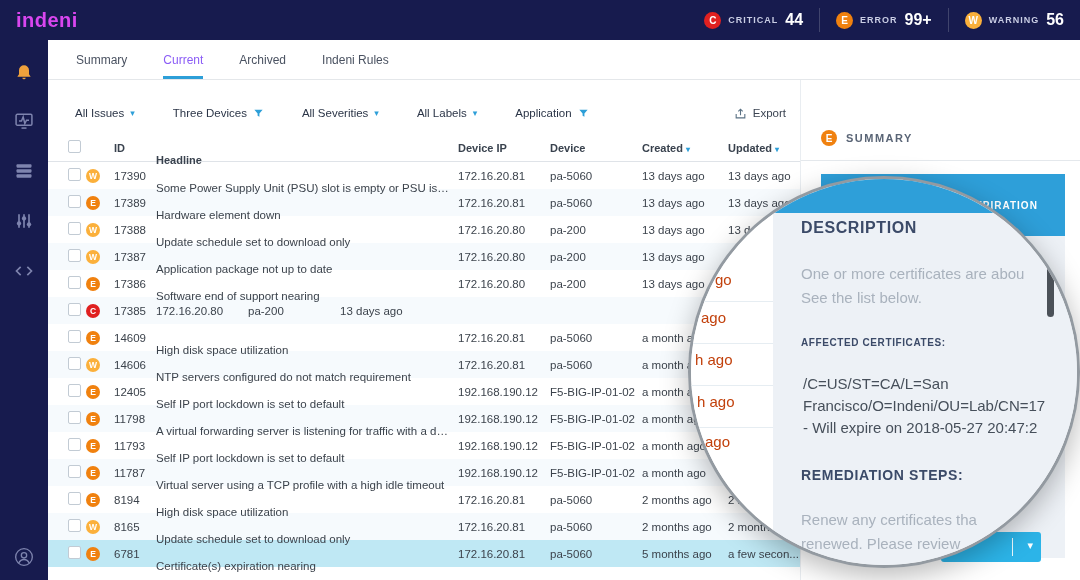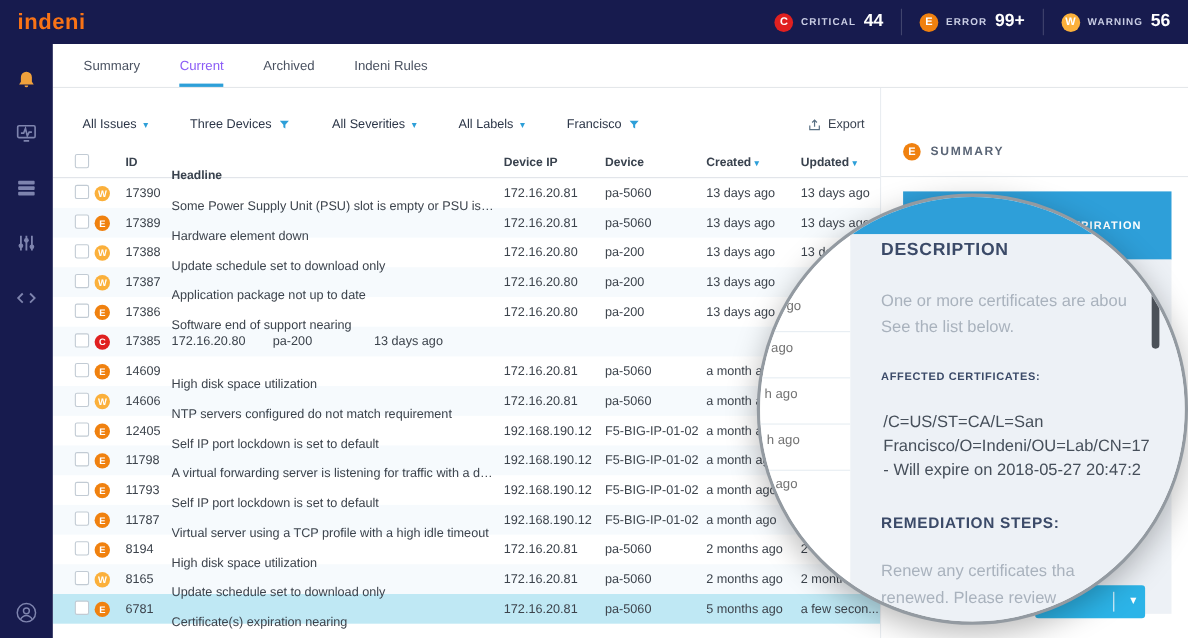--- a/index.html
+++ b/index.html
@@ -2,21 +2,21 @@
 <html><head>
 <meta charset="utf-8">
 <style>
   * { margin:0; padding:0; box-sizing:border-box; }
   html,body { width:1080px; height:580px; overflow:hidden; background:#fff;
               font-family:"Liberation Sans", sans-serif; position:relative; }
 
   
   .topbar { position:absolute; left:0; top:0; width:1080px; height:40px;
             background:#171b4e; display:flex; align-items:center; z-index:20; }
-  .logo { color:#f97316; font-size:20px; font-weight:bold; margin-left:16px; letter-spacing:.5px; }
+  .logo { color:#d946ef; font-size:20px; font-weight:bold; margin-left:16px; letter-spacing:.5px; }
   .badges { margin-left:auto; display:flex; align-items:center; height:100%; }
   .badge { display:flex; align-items:center; gap:7px; padding:0 16px; height:60%; }
   .badge + .badge { border-left:1px solid rgba(255,255,255,.18); }
   .cir { width:17px; height:17px; border-radius:50%; color:#fff; font-size:10px; font-weight:bold;
          display:flex; align-items:center; justify-content:center; flex:none; }
   .cir-critical { background:#e02020; } .cir-error { background:#f0810f; } .cir-warning { background:#fbb03b; }
   .badge .lbl { color:#c9cde4; font-size:9px; font-weight:bold; letter-spacing:1px; }
   .badge .cnt { color:#fff; font-size:16px; font-weight:bold; }
 
   
@@ -81,21 +81,21 @@
 
   
   .magnifier { position:absolute; left:688px; top:176px; width:392px; height:392px; border-radius:50%;
                border:3px solid #939aa1; overflow:hidden; background:#fff; z-index:10;
                box-shadow:0 8px 28px rgba(0,0,0,.28), inset 0 0 20px rgba(0,0,0,.07); }
   .mag-strip { position:absolute; left:0; top:0; width:82px; bottom:0; background:#fff; }
   .mag-sep { position:absolute; left:0; width:82px; height:1px; background:#e6edf2; }
   .ms1{top:122px;} .ms2{top:164px;} .ms3{top:206px;} .ms4{top:248px;}
   .mag-band { position:absolute; left:82px; top:0; right:0; height:34px; background:#2e9fd9; }
   .mag-bg { position:absolute; left:82px; top:34px; right:0; bottom:0; background:#edf1f6; }
-  .frag { position:absolute; font-size:12px; color:#737373; }
+  .frag { position:absolute; font-size:15px; color:#c2410c; }
   .f1{left:24px;top:92px;} .f2{left:10px;top:130px;} .f3{left:4px;top:172px;} .f4{left:6px;top:214px;} .f5{left:14px;top:254px;}
   .mag-h { position:absolute; font-weight:bold; color:#3b4a68; letter-spacing:.6px; }
   .mh-desc { left:110px; top:40px; font-size:16px; }
   .mh-affected { left:110px; top:158px; font-size:10px; }
   .mh-remed { left:110px; top:288px; font-size:14px; }
   .mag-t { position:absolute; font-size:15px; color:#a9b2bd; white-space:nowrap; }
   .mt-d1{left:110px;top:86px;} .mt-d2{left:110px;top:110px;}
   .mt-r1{left:110px;top:332px;} .mt-r2{left:110px;top:356px;}
   .mag-c { position:absolute; font-size:15px; color:#464f5a; white-space:nowrap; }
   .mc-1{left:112px;top:196px;} .mc-2{left:112px;top:218px;} .mc-3{left:112px;top:240px;}
@@ -198,21 +198,21 @@
   </div>
   <div class="filter">
     <span>All Severities</span>
     <span class="caret">▾</span>
   </div>
   <div class="filter">
     <span>All Labels</span>
     <span class="caret">▾</span>
   </div>
   <div class="filter">
-    <span>Francisco</span>
+    <span>Application</span>
     <span class="funnel">
         <svg viewBox="0 0 24 24" fill="currentColor">
           <path d="M3 4h18l-7 8v7l-4-2v-5z"></path>
         </svg>
       </span>
   </div>
   <div class="export">
     <span class="exp-icon">
         <svg viewBox="0 0 24 24" fill="none" stroke="currentColor" stroke-width="2">
           <path d="M12 15V4M8 8l4-4 4 4"></path>

